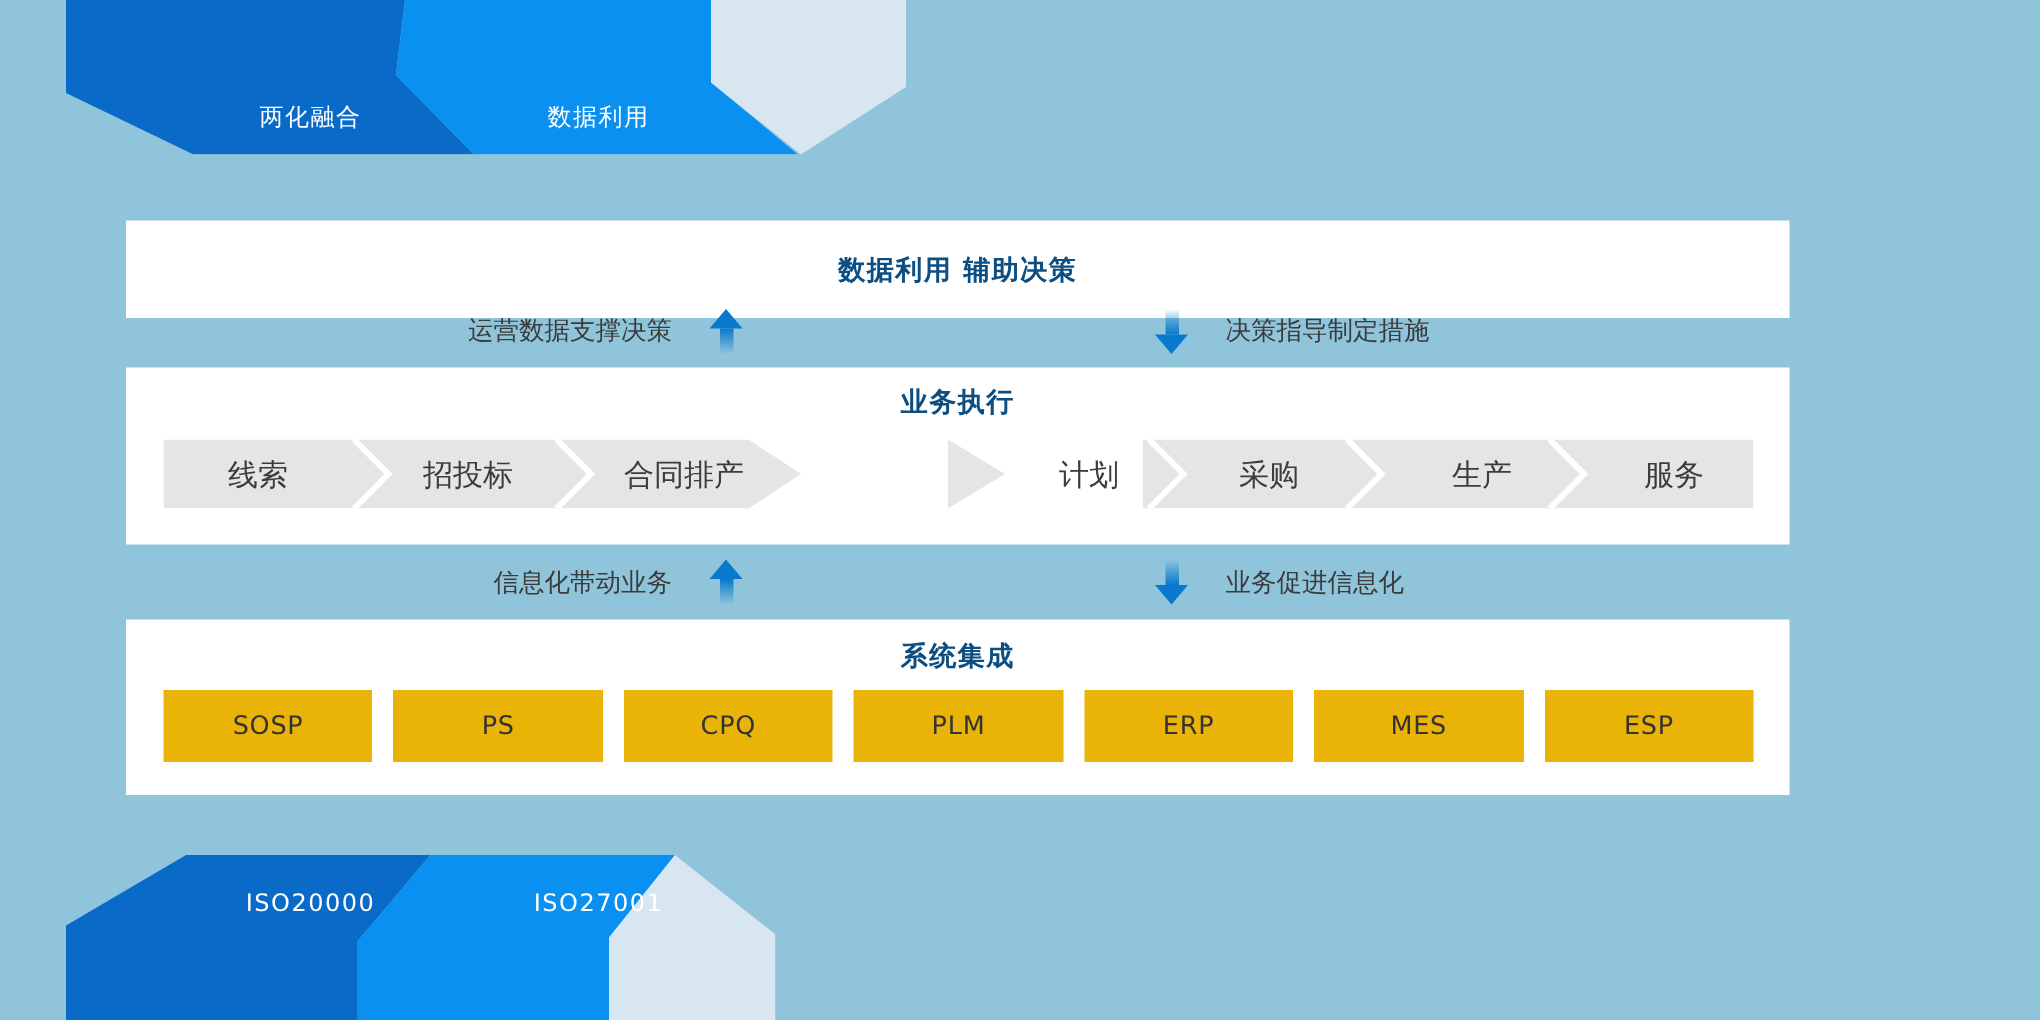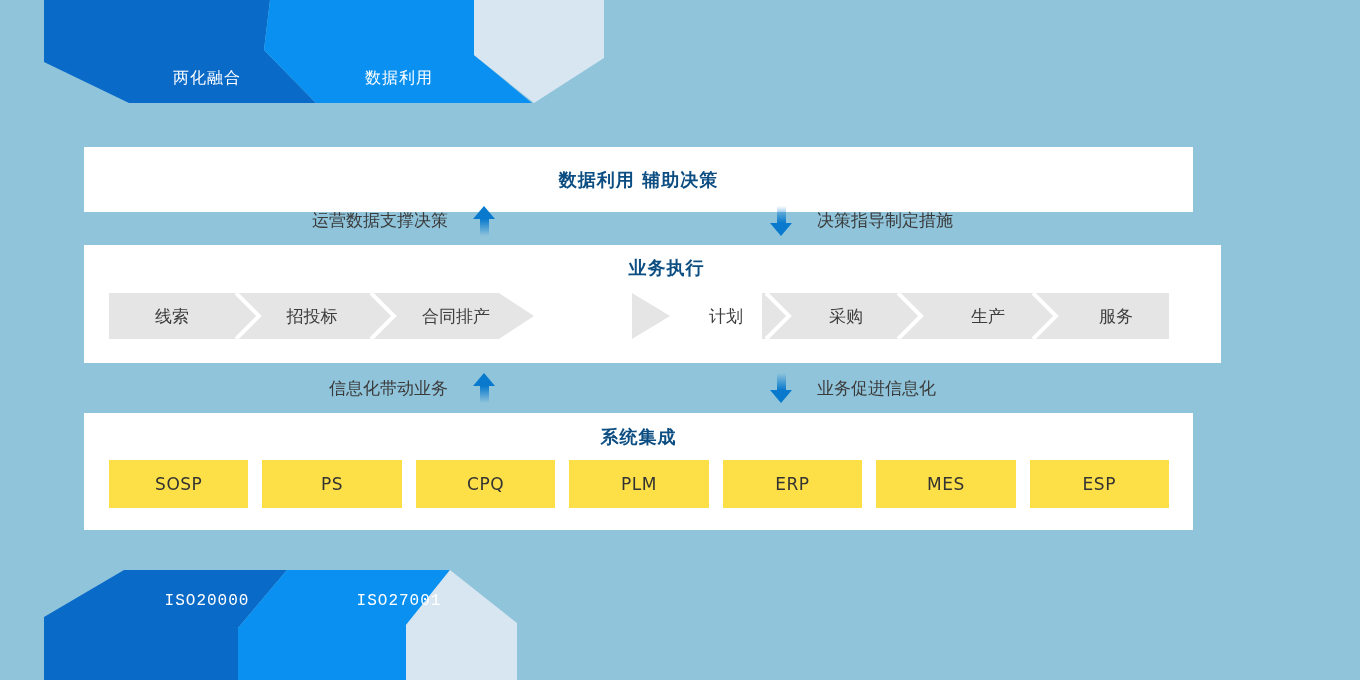--- a/index.html
+++ b/index.html
@@ -6,21 +6,21 @@
   body{
     width:1360px;height:680px;overflow:hidden;
     font-family:"DejaVu Sans","Liberation Sans",sans-serif;
     background:#8fc4db;
   }
   .stage{position:relative;width:1360px;height:680px;background:#8fc4db;margin-left:44px;}
 
   
   .ribbon{position:absolute;left:0;width:560px;}
   .ribbon.top{top:0;height:103px;}
-  .ribbon.bottom{top:570px;height:110px;font-family:Liberation Mono, monospace;}
+  .ribbon.bottom{top:570px;height:110px;}
   .shape{position:absolute;inset:0;}
   .shape.dark{background:#0a6ac8;}
   .shape.bright{background:#0990f0;}
   .shape.pale{background:#d8e6f2;}
   
   .ribbon.top .dark{clip-path:polygon(0px 0px,226px 0px,220px 50px,272px 103px,85px 103px,0px 62px);}
   .ribbon.top .bright{clip-path:polygon(226px 0px,430px 0px,430px 55px,488px 103px,272px 103px,220px 50px);}
   .ribbon.top .pale{clip-path:polygon(430px 0px,560px 0px,560px 58px,490px 103px,430px 55px);}
   
   .ribbon.bottom .dark{clip-path:polygon(0px 47px,80px 0px,243px 0px,194px 58px,194px 110px,0px 110px);}
@@ -35,21 +35,21 @@
   .rtab.t1{left:83px;}
   .rtab.t2{left:275px;}
 
   
   .panel{position:absolute;left:40px;width:1109px;background:#ffffff;}
   .panel-title{
     text-align:center;color:#0d4e82;font-weight:bold;font-size:18px;
     letter-spacing:1px;white-space:nowrap;
   }
   .panel.decision{top:147px;height:65px;display:flex;align-items:center;justify-content:center;}
-  .panel.execution{top:245px;height:118px;padding-left:28px;}
+  .panel.execution{top:245px;height:118px;}
   .panel.execution .panel-title{margin-top:11px;}
   .panel.integration{top:413px;height:117px;}
   .panel.integration .panel-title{margin-top:12px;}
 
   
   .link-row{position:absolute;left:40px;width:1109px;}
   .link-row.r1{top:196px;height:49px;}
   .link-row.r2{top:363px;height:50px;}
   .link-group{position:absolute;top:0;bottom:0;display:flex;align-items:center;gap:24px;}
   .link-group.lg-left{left:0;width:412px;justify-content:flex-end;align-items:center;}
@@ -64,27 +64,27 @@
   .v-arrow .head-down{width:0;height:0;border-left:11px solid transparent;border-right:11px solid transparent;border-top:13px solid #0879cd;}
 
   
   .chev-row{position:absolute;top:48px;left:0;width:1109px;height:46px;}
   .chev-svg{position:absolute;top:0;}
   .chev-svg.left-bar{left:25px;}
   .chev-svg.arrow-head{left:548px;}
   .chev-svg.right-bar{left:678px;}
   .chev-label{
     position:absolute;top:0;height:46px;line-height:46px;
-    transform:translateX(-50%);font-size:17px;color:#3c3c3c;white-space:nowrap;
+    transform:translateX(-50%);font-size:20px;color:#3c3c3c;white-space:nowrap;
   }
 
   
   .sys-row{position:absolute;top:47px;left:25px;width:1060px;height:48px;display:flex;gap:14px;}
   .sys-box{
-    flex:1;background:#fde047;display:flex;align-items:center;justify-content:center;
+    flex:1;background:#eab308;display:flex;align-items:center;justify-content:center;
     font-size:17px;color:#333333;letter-spacing:0.5px;
   }
 </style>
 </head>
 <body>
 
 <div class="stage">
 
   <div class="ribbon top">
     <div class="shape dark"></div>

